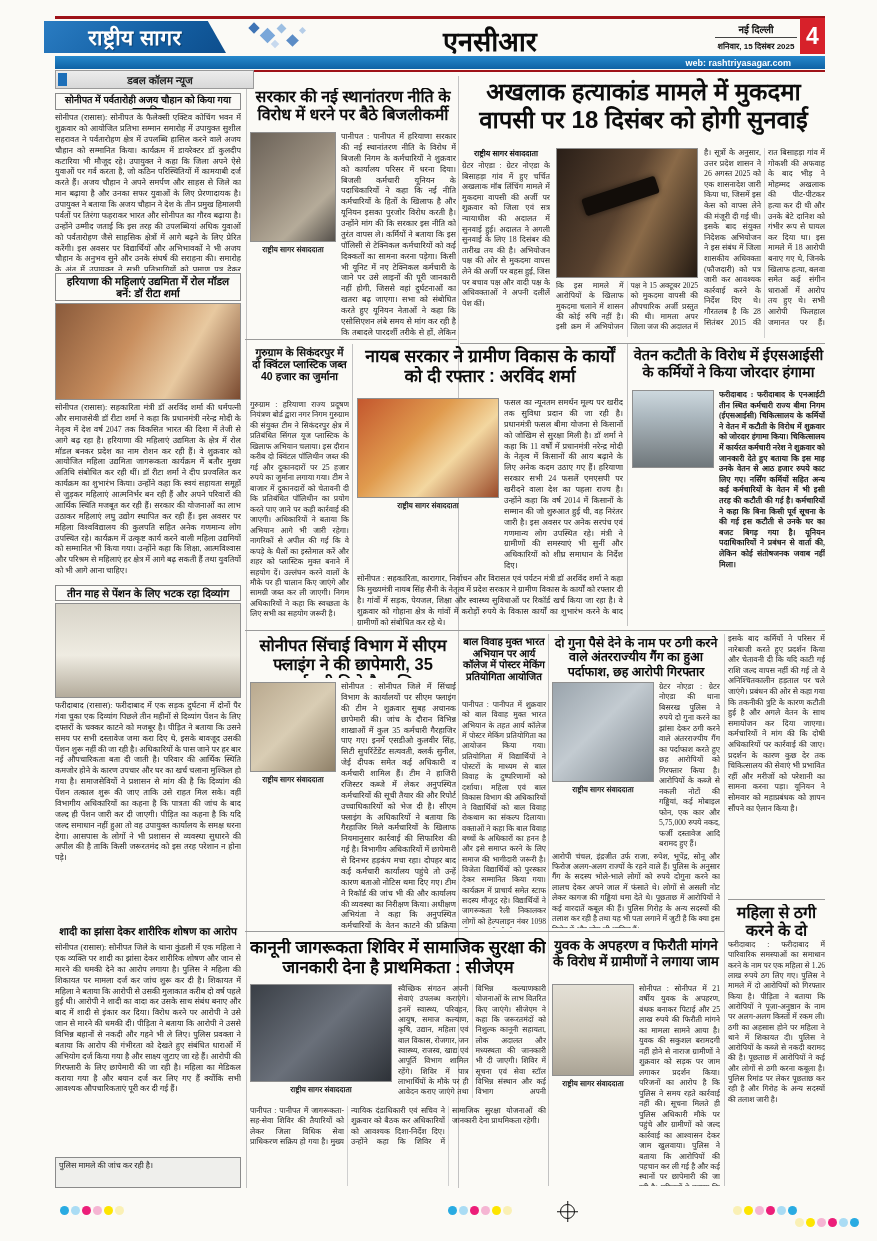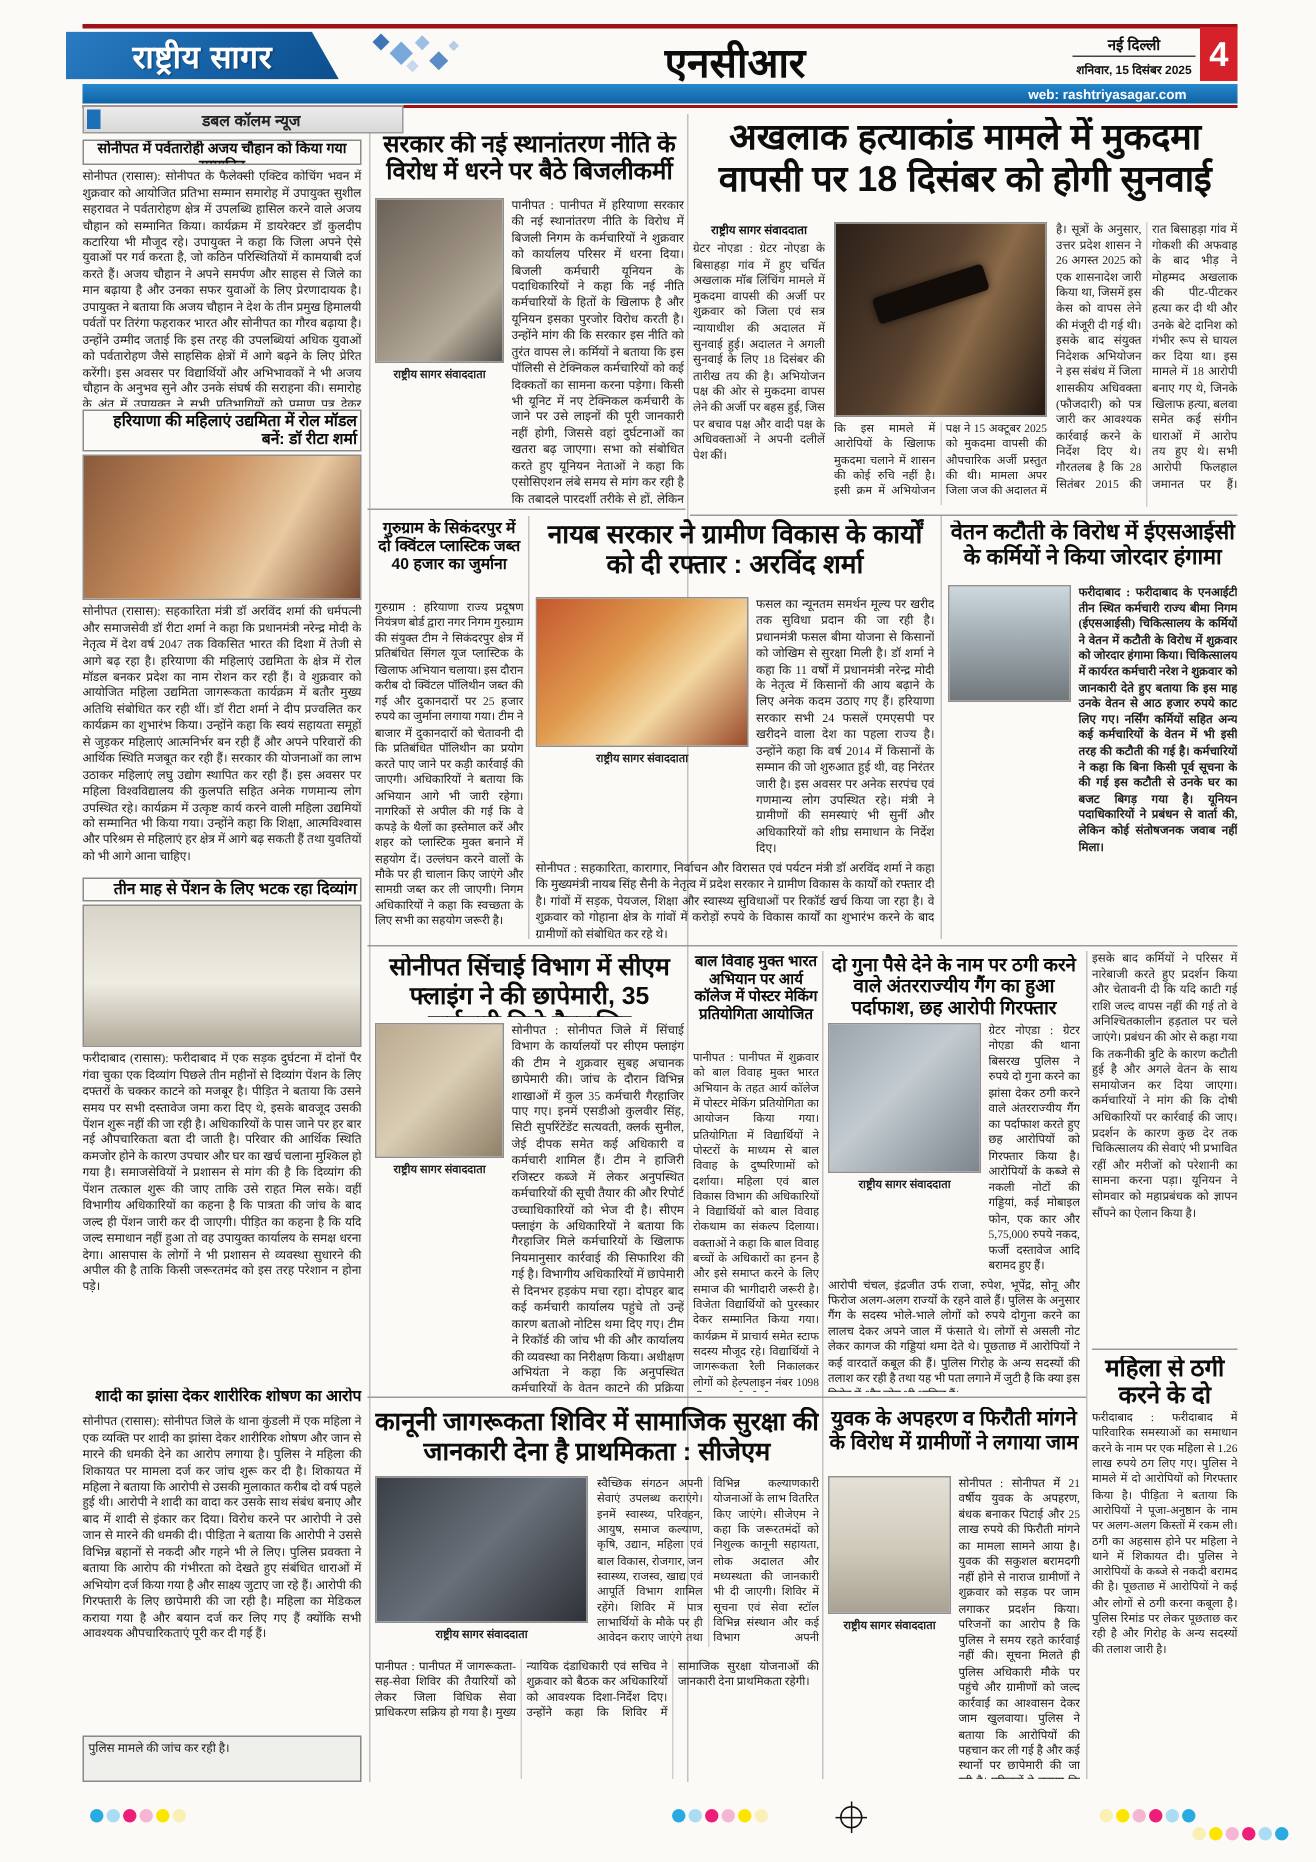--- a/index.html
+++ b/index.html
@@ -20,21 +20,21 @@
   .blue-bar { background:linear-gradient(180deg,#2688cc 0%,#0f62a5 100%); display:flex; align-items:center; justify-content:flex-end; padding-right:34px; }
   .web-text { color:#fff; font-family:"Liberation Sans",sans-serif; font-size:9px; font-weight:bold; }
   .redline2 { background:#9e1218; }
   
   .secbar { background:linear-gradient(180deg,#ececec,#d8d8d8); border:1px solid #9a9a9a; display:flex; align-items:center; }
   .secbar .sq { width:9px; height:13px; background:#1d6fb8; margin-left:2px; }
   .secbar .lbl { flex:1; text-align:center; font-family:"Liberation Sans",sans-serif; font-weight:bold; font-size:10.5px; color:#222; }
   
   .hl { font-family:"Liberation Sans",sans-serif; font-weight:bold; color:#0d0d0d; text-align:center; line-height:1.15; overflow:hidden; }
   .hl.box { border:1px solid #8a8a8a; padding:1px 2px; }
-  .hl.left { text-align:right; }
+  .hl.left { text-align:center; }
   .body-txt { font-size:8px; line-height:1.36; text-align:justify; color:#1d1d1d; overflow:hidden; }
   .photo { border:1px solid #8f8f8f; }
   .cap { font-family:"Liberation Sans",sans-serif; font-weight:bold; font-size:7.5px; text-align:center; color:#222; padding-top:2px; }
   .vrule { background:#c2c2c2; width:1px; }
   .hrule { background:#9a9a9a; height:1px; }
   .cols2 { column-count:2; column-gap:7px; column-rule:1px solid #cfcfcf; }
   .cols3 { column-count:3; column-gap:7px; column-rule:1px solid #cfcfcf; }
   .floatL { float:left; margin:0 5px 2px 0; }
   .byline { font-family:"Liberation Sans",sans-serif; font-weight:bold; font-size:7.8px; text-align:center; color:#111; margin-bottom:3px; }
   .graybox { border:1px solid #8a8a8a; background:#efefec; padding:3px; font-size:8px; line-height:1.3; color:#222; overflow:hidden; }
@@ -94,21 +94,21 @@
 <div class="abs vrule" style="left:352px; top:344px; height:282px;"></div>
 <div class="abs vrule" style="left:627px; top:344px; height:282px;"></div>
 <div class="abs vrule" style="left:548px; top:634px; height:552px;"></div>
 <div class="abs vrule" style="left:724px; top:634px; height:552px;"></div>
 <div class="abs hrule" style="left:245px; top:339px; width:212px;"></div>
 <div class="abs hrule" style="left:460px; top:343px; width:365px;"></div>
 <div class="abs hrule" style="left:245px; top:630px; width:580px;"></div>
 <div class="abs hrule" style="left:245px; top:931px; width:479px;"></div>
 <div class="abs hrule" style="left:728px; top:899px; width:97px;"></div>
 
-<div class="abs secbar" style="left:55px; top:70px; width:214px; height:19px;">
+<div class="abs secbar" style="left:55px; top:70px; width:199px; height:19px;">
   <span class="sq"></span>
   <span class="lbl">डबल कॉलम न्यूज</span>
 </div>
 
 <div class="abs hl box" style="left:55px; top:93px; width:186px; height:17px; font-size:9.5px;">सोनीपत में पर्वतारोही अजय चौहान को किया गया सम्मानित</div>
 <div class="abs body-txt" style="left:55px; top:113px; width:186px; height:158px;">सोनीपत (रासास): सोनीपत के फैलेक्सी एक्टिव कोचिंग भवन में शुक्रवार को आयोजित प्रतिभा सम्मान समारोह में उपायुक्त सुशील सहरावत ने पर्वतारोहण क्षेत्र में उपलब्धि हासिल करने वाले अजय चौहान को सम्मानित किया। कार्यक्रम में डायरेक्टर डॉ कुलदीप कटारिया भी मौजूद रहे। उपायुक्त ने कहा कि जिला अपने ऐसे युवाओं पर गर्व करता है, जो कठिन परिस्थितियों में कामयाबी दर्ज करते हैं। अजय चौहान ने अपने समर्पण और साहस से जिले का मान बढ़ाया है और उनका सफर युवाओं के लिए प्रेरणादायक है। उपायुक्त ने बताया कि अजय चौहान ने देश के तीन प्रमुख हिमालयी पर्वतों पर तिरंगा फहराकर भारत और सोनीपत का गौरव बढ़ाया है। उन्होंने उम्मीद जताई कि इस तरह की उपलब्धियां अधिक युवाओं को पर्वतारोहण जैसे साहसिक क्षेत्रों में आगे बढ़ने के लिए प्रेरित करेंगी। इस अवसर पर विद्यार्थियों और अभिभावकों ने भी अजय चौहान के अनुभव सुने और उनके संघर्ष की सराहना की। समारोह के अंत में उपायुक्त ने सभी प्रतिभागियों को प्रमाण पत्र देकर सम्मानित किया और जिले के युवाओं से खेल एवं साहसिक गतिविधियों में भाग लेने का आह्वान किया।</div>
 
 <div class="abs hl box left" style="left:55px; top:273px; width:186px; height:28px; font-size:10.5px;">हरियाणा की महिलाएं उद्यमिता में रोल मॉडल बनें: डॉ रीटा शर्मा</div>
 <div class="abs photo p-lamp" style="left:55px; top:303px; width:186px; height:97px;"></div>
 <div class="abs body-txt" style="left:55px; top:403px; width:186px; height:180px;">सोनीपत (रासास): सहकारिता मंत्री डॉ अरविंद शर्मा की धर्मपत्नी और समाजसेवी डॉ रीटा शर्मा ने कहा कि प्रधानमंत्री नरेन्द्र मोदी के नेतृत्व में देश वर्ष 2047 तक विकसित भारत की दिशा में तेजी से आगे बढ़ रहा है। हरियाणा की महिलाएं उद्यमिता के क्षेत्र में रोल मॉडल बनकर प्रदेश का नाम रोशन कर रही हैं। वे शुक्रवार को आयोजित महिला उद्यमिता जागरूकता कार्यक्रम में बतौर मुख्य अतिथि संबोधित कर रही थीं। डॉ रीटा शर्मा ने दीप प्रज्वलित कर कार्यक्रम का शुभारंभ किया। उन्होंने कहा कि स्वयं सहायता समूहों से जुड़कर महिलाएं आत्मनिर्भर बन रही हैं और अपने परिवारों की आर्थिक स्थिति मजबूत कर रही हैं। सरकार की योजनाओं का लाभ उठाकर महिलाएं लघु उद्योग स्थापित कर रही हैं। इस अवसर पर महिला विश्वविद्यालय की कुलपति सहित अनेक गणमान्य लोग उपस्थित रहे। कार्यक्रम में उत्कृष्ट कार्य करने वाली महिला उद्यमियों को सम्मानित भी किया गया। उन्होंने कहा कि शिक्षा, आत्मविश्वास और परिश्रम से महिलाएं हर क्षेत्र में आगे बढ़ सकती हैं तथा युवतियों को भी आगे आना चाहिए।</div>

